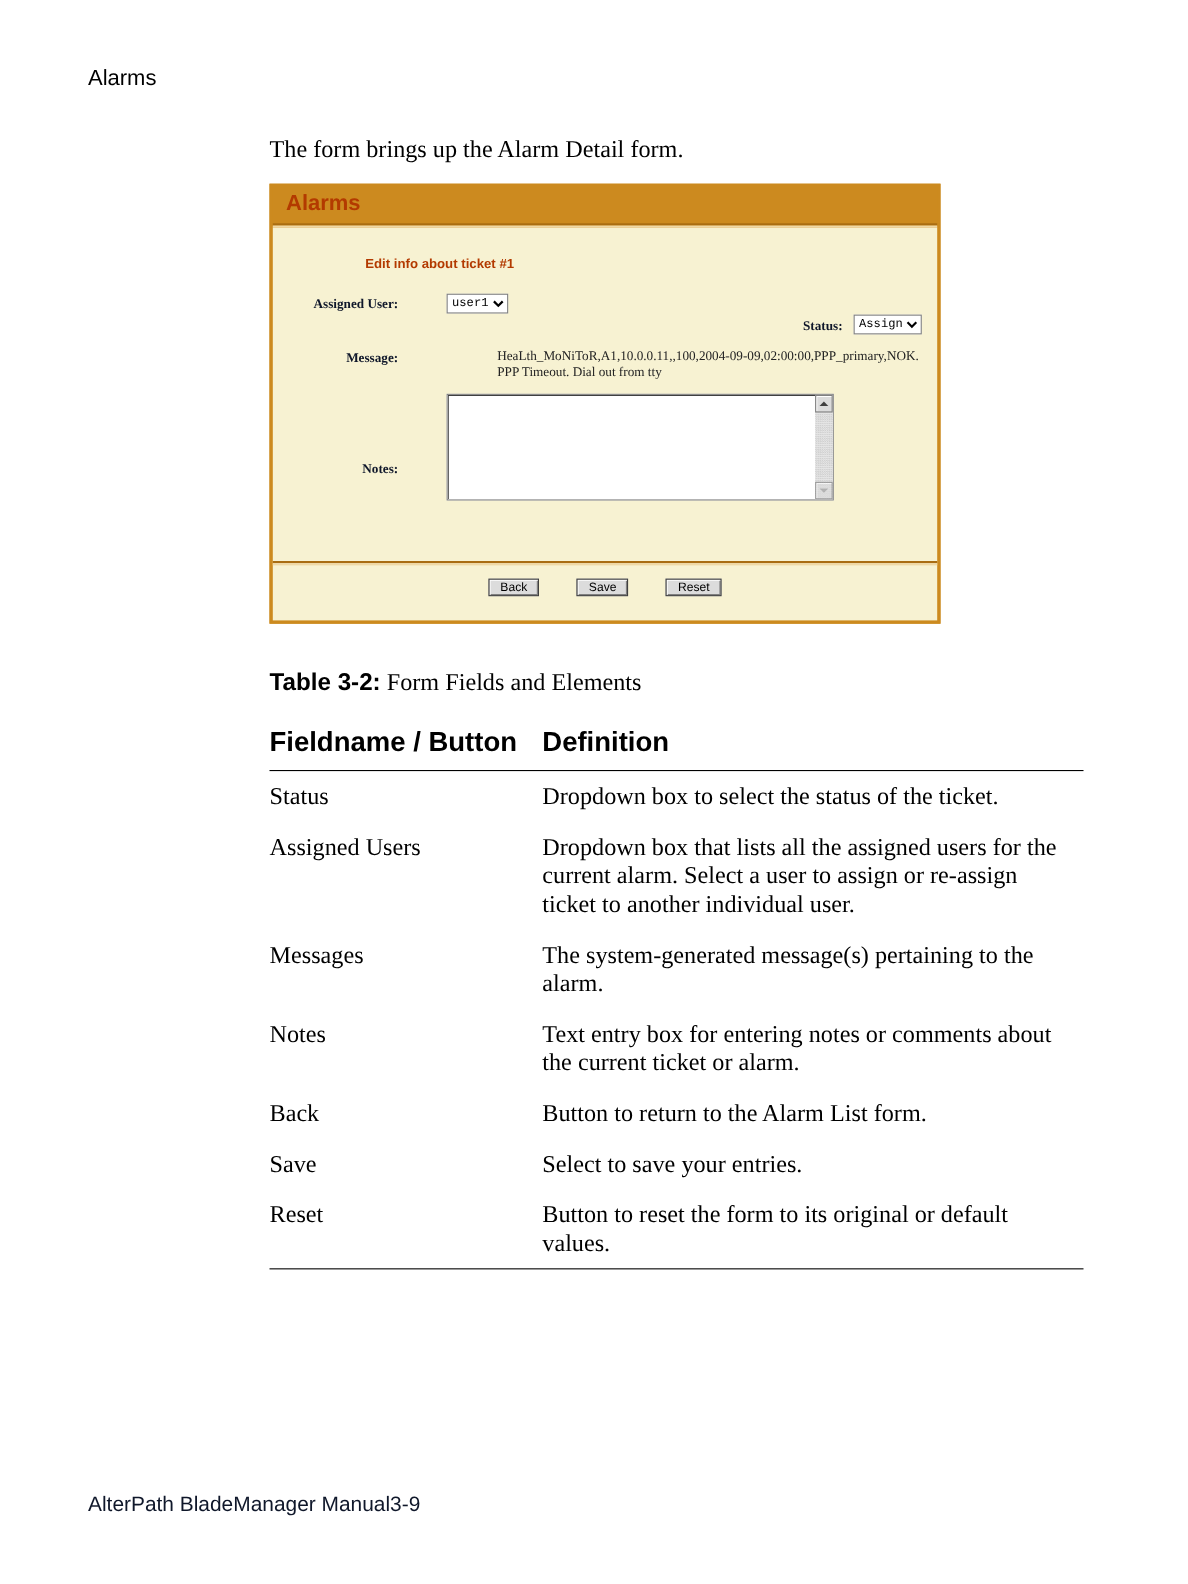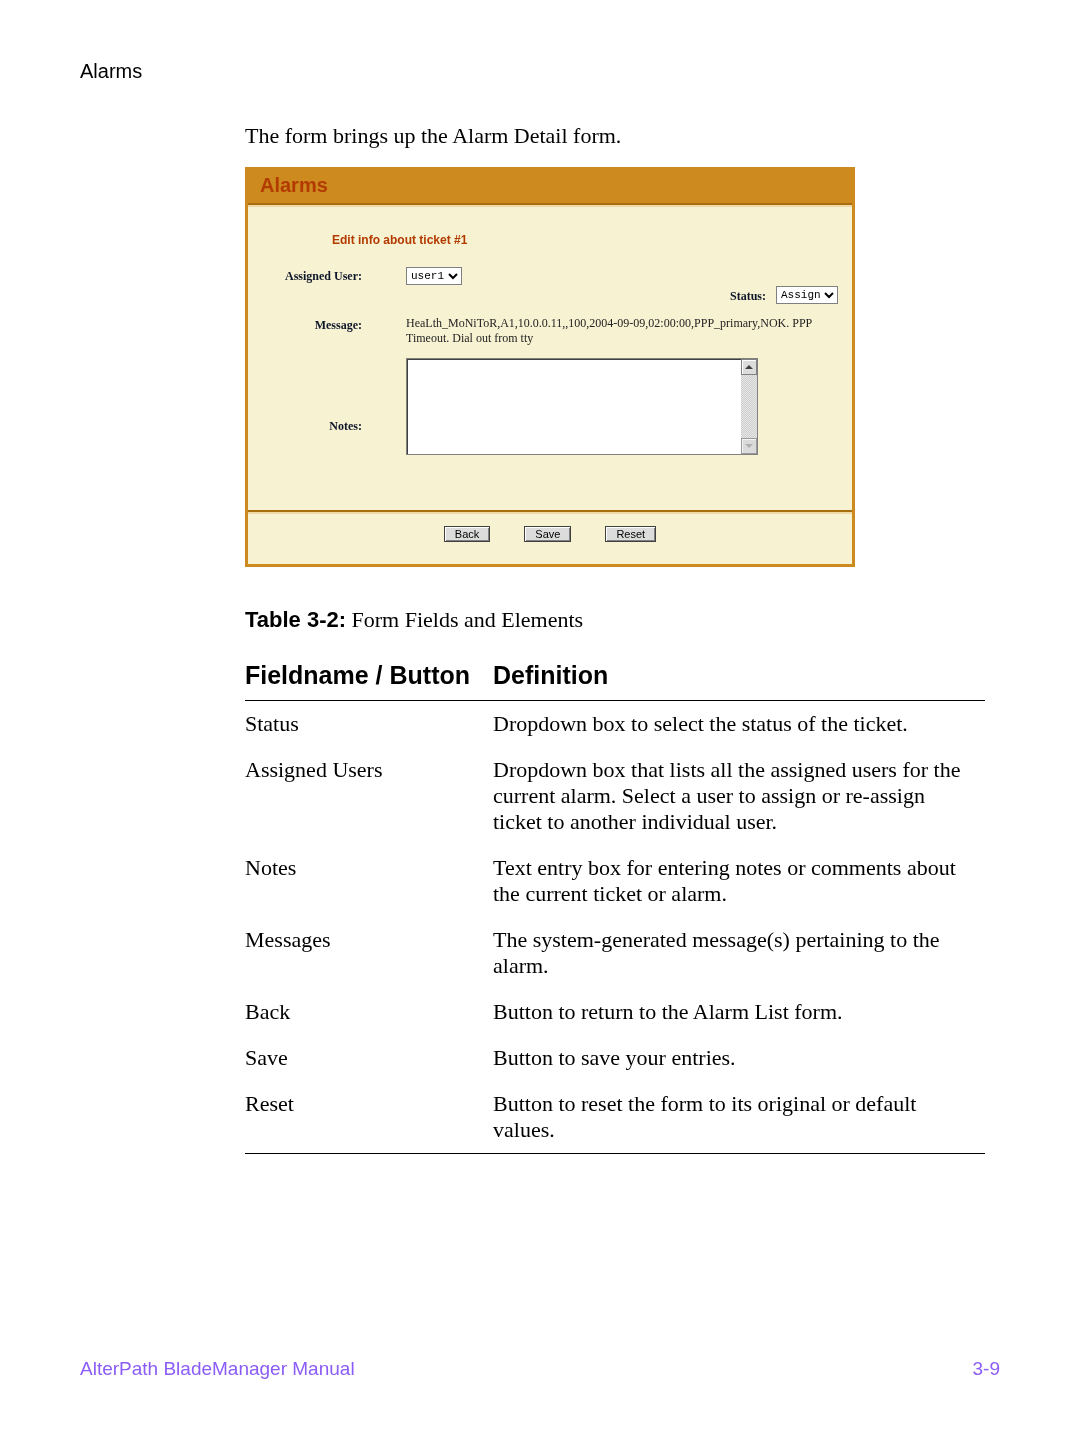--- a/index.html
+++ b/index.html
@@ -105,20 +105,21 @@
     font-family: "Courier New", monospace;
     font-size: 11px;
     background: #fff;
     border: 1px solid #808080;
     height: 18px;
   }
   .message-text {
     font-size: 12px;
     line-height: 1.25;
     color: #222;
+    margin-left: 46px;
   }
   .scrollbox {
     display: flex;
     width: 350px;
     height: 95px;
     background: #fff;
     border: 1px solid #808080;
     box-shadow: inset 1px 1px 0 #404040;
   }
   .scrollbox textarea {
@@ -226,24 +227,24 @@
   .col-field { width: 240px; }
   .col-def   { }
 
   
   .footer {
     position: absolute;
     bottom: 60px;
     left: 80px;
     right: 80px;
     display: flex;
-    justify-content: space-between;
+    justify-content: flex-start;
     font-family: Arial, Helvetica, sans-serif;
     font-size: 19px;
-    color: #8b5cf6;
+    color: #0f172a;
   }
 </style>
 </head>
 <body>
 
 <div class="page">
   <div class="section-header">Alarms</div>
 
   <div class="lead-para">The form brings up the Alarm Detail form.</div>
 
@@ -319,34 +320,34 @@
         </tr>
     <tr>
           <td>Status</td>
           <td>Dropdown box to select the status of the ticket.</td>
         </tr>
     <tr>
           <td>Assigned Users</td>
           <td>Dropdown box that lists all the assigned users for the current alarm. Select a user to assign or re-assign ticket to another individual user.</td>
         </tr>
     <tr>
+          <td>Messages</td>
+          <td>The system-generated message(s) pertaining to the alarm.</td>
+        </tr>
+    <tr>
           <td>Notes</td>
           <td>Text entry box for entering notes or comments about the current ticket or alarm.</td>
         </tr>
     <tr>
-          <td>Messages</td>
-          <td>The system-generated message(s) pertaining to the alarm.</td>
-        </tr>
-    <tr>
           <td>Back</td>
           <td>Button to return to the Alarm List form.</td>
         </tr>
     <tr>
           <td>Save</td>
-          <td>Button to save your entries.</td>
+          <td>Select to save your entries.</td>
         </tr>
     <tr>
           <td>Reset</td>
           <td>Button to reset the form to its original or default values.</td>
         </tr>
     <tr class="hr">
           <td colspan="2">
             <hr>
           </td>
         </tr>

